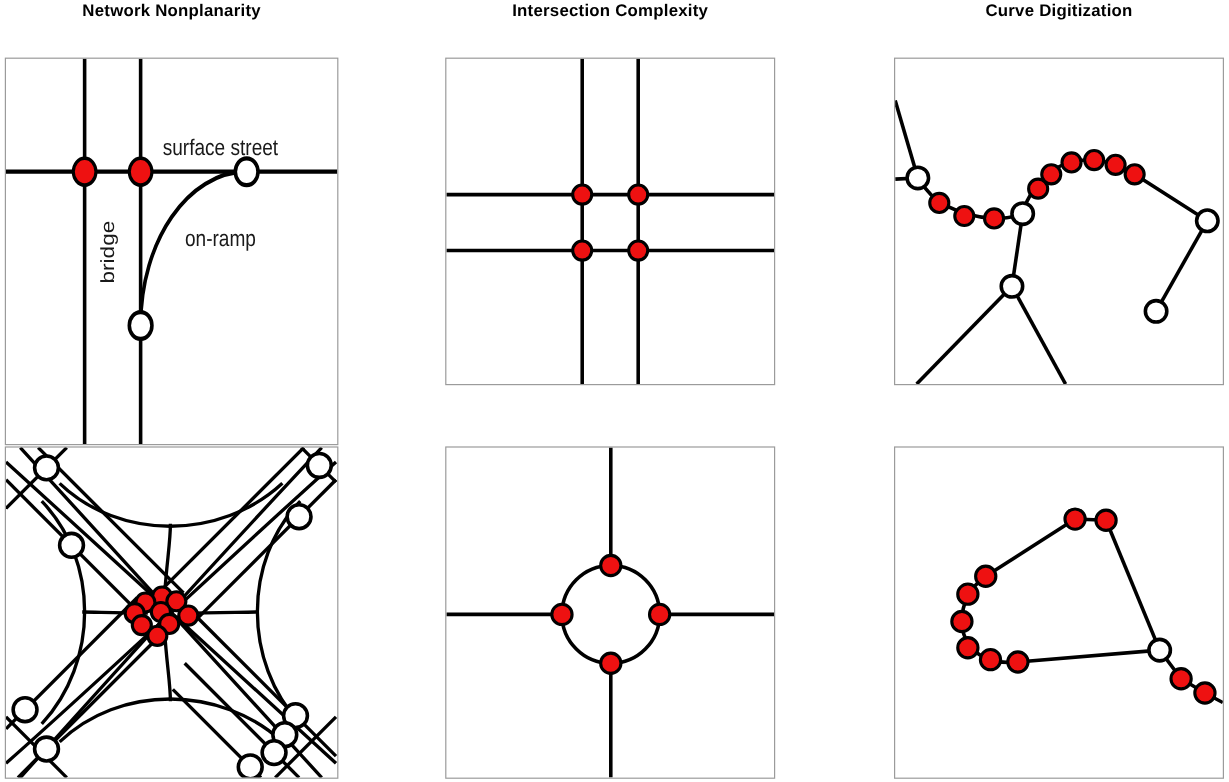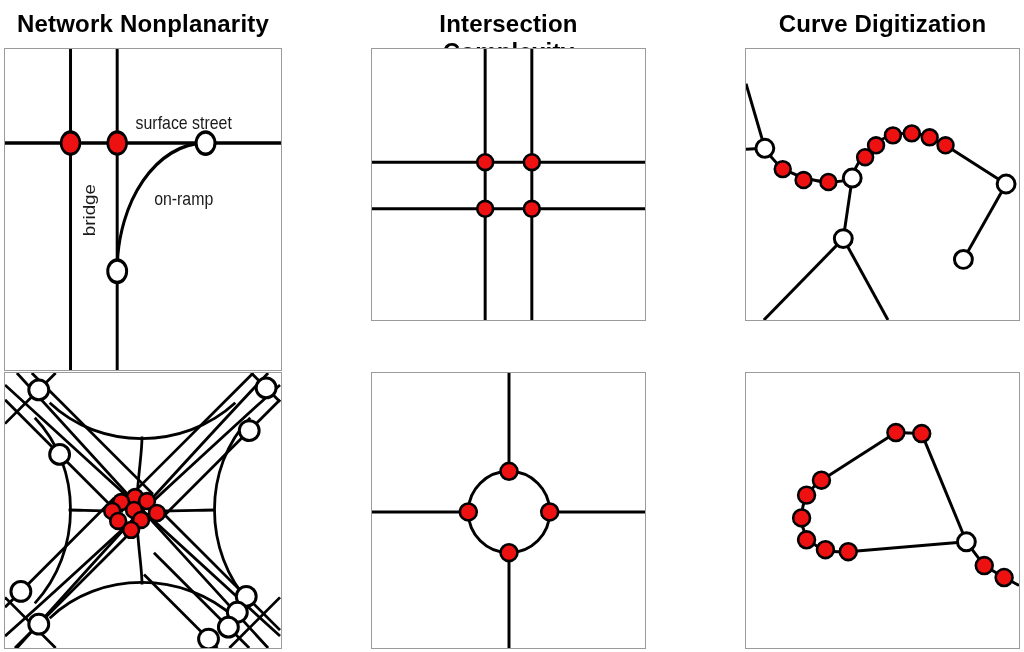--- a/index.html
+++ b/index.html
@@ -1,19 +1,19 @@
 <!DOCTYPE html>
 <html><head>
 <meta charset="utf-8">
 <style>
   html,body{margin:0;padding:0;background:#ffffff;}
   .canvas{position:relative;width:1024px;height:652px;background:#ffffff;
           font-family:"Liberation Sans",sans-serif;overflow:hidden;}
-  .col-title{position:absolute;top:10px;text-align:center;font-weight:bold;
-             font-size:24px;color:#000;letter-spacing:0.2px;}
+  .col-title{position:absolute;top:0;text-align:center;font-weight:bold;
+             font-size:14px;color:#000;letter-spacing:0.2px;}
   #title-1{left:4px;width:278px;}
   #title-2{left:371px;width:275px;}
   #title-3{left:745px;width:275px;}
   .panel{position:absolute;background:#fff;border:1px solid #9b9b9b;box-sizing:border-box;}
   .panel svg{display:block;width:100%;height:100%;}
   #pan-1{left:4px;top:48px;width:278px;height:323px;}
   #pan-2{left:371px;top:48px;width:275px;height:273px;}
   #pan-3{left:745px;top:48px;width:275px;height:273px;}
   #pan-4{left:4px;top:372px;width:278px;height:277px;}
   #pan-5{left:371px;top:372px;width:275px;height:277px;}

